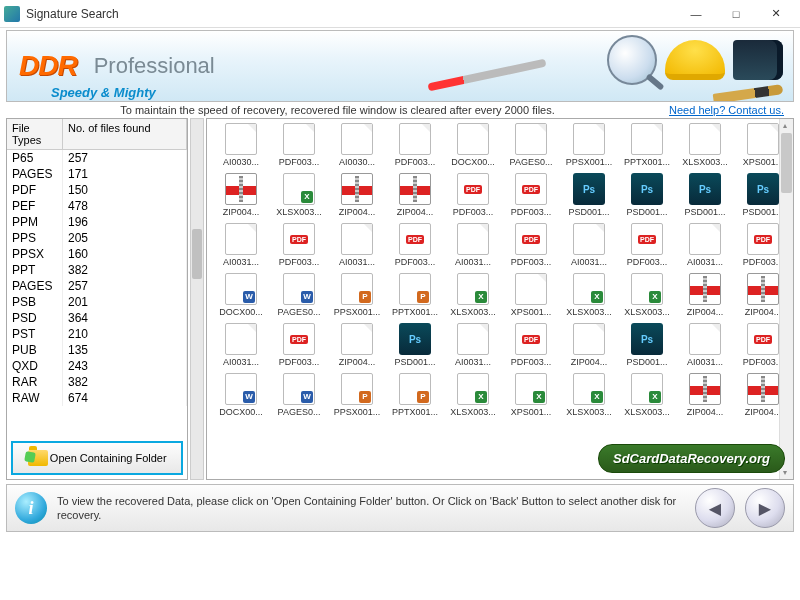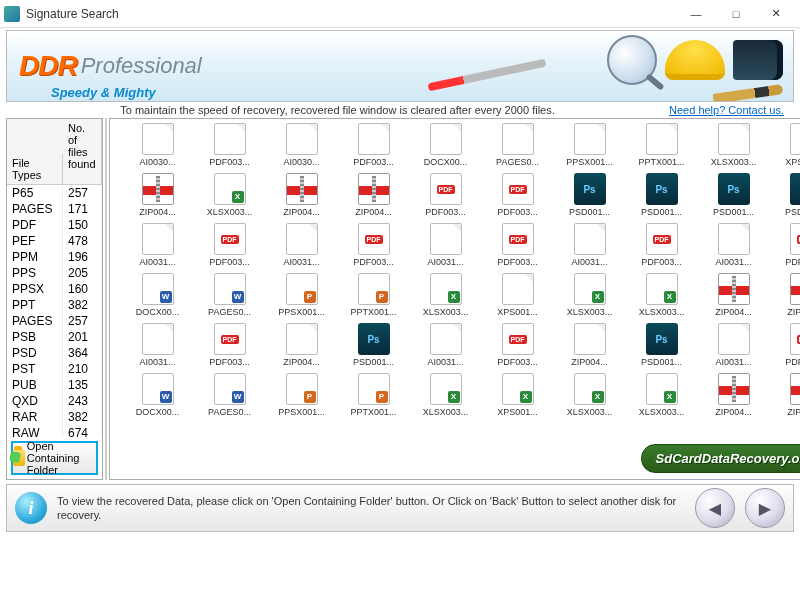--- a/index.html
+++ b/index.html
@@ -5,58 +5,58 @@
 * { margin: 0; padding: 0; box-sizing: border-box; font-family: "Segoe UI", Tahoma, sans-serif; }
 body { background: #fff; width: 800px; height: 600px; overflow: hidden; }
 
 .titlebar { height: 28px; display: flex; align-items: center; padding: 0 4px; border-bottom: 1px solid #ddd; background: #fff; }
 .titlebar .app-icon { width: 16px; height: 16px; background: linear-gradient(135deg,#4a9,#27a); border-radius: 2px; margin-right: 6px; }
 .titlebar .title { font-size: 12px; color: #333; flex: 1; }
 .titlebar .win-btn { width: 40px; height: 28px; display: flex; align-items: center; justify-content: center; color: #333; font-size: 11px; }
 
 .banner { height: 72px; margin: 2px 6px; border: 1px solid #bbb; background: linear-gradient(#fff,#e8f4fb 40%,#d0e8f5); position: relative; overflow: hidden; display: flex; align-items: center; padding-left: 12px; }
 .banner .logo-ddr { font-size: 28px; font-weight: 900; font-style: italic; color: #ff6a00; text-shadow: 1px 1px 0 #c44800; letter-spacing: -1px; }
-.banner .logo-pro { font-size: 22px; font-weight: 400; color: #7a8a94; margin-left: 4px; font-style: italic; }
+.banner .logo-pro { font-size: 22px; font-weight: 400; color: #7a8a94; margin-left: 17px; }
 .banner .tagline { position: absolute; left: 44px; top: 54px; font-size: 13px; font-style: italic; font-weight: bold; color: #0a8ccc; }
 .banner .tools { position: absolute; right: 10px; top: 4px; display: flex; gap: 8px; align-items: center; }
 .tool-mag { width: 50px; height: 50px; border-radius: 50%; background: radial-gradient(circle at 35% 35%, #fff, #cde 60%, #9bc); border: 2px solid #789; position: relative; }
 .tool-mag::after { content: ""; position: absolute; width: 20px; height: 6px; background: #678; bottom: -2px; right: -10px; transform: rotate(40deg); border-radius: 3px; }
 .tool-hat { width: 60px; height: 40px; background: radial-gradient(ellipse at 50% 30%, #ffe04a, #f2b800); border-radius: 30px 30px 8px 8px; border-bottom: 6px solid #e0a800; }
 .tool-book { width: 50px; height: 40px; background: linear-gradient(#1a2a3a,#2a4a5a); border-radius: 4px 8px 8px 4px; box-shadow: inset -6px 0 0 #0a1a2a; }
 .tool-screw { position: absolute; left: 420px; top: 40px; width: 120px; height: 8px; background: linear-gradient(90deg,#f33 0 30%,#bbb 30% 100%); border-radius: 4px; transform: rotate(-12deg); }
 .tool-pen { position: absolute; right: 10px; bottom: 2px; width: 70px; height: 10px; background: linear-gradient(90deg,#d4a84a 0 60%,#333 60% 80%,#c89a3a 80%); border-radius: 2px 6px 6px 2px; transform: rotate(-8deg); }
 
 .info-row { display: flex; align-items: center; margin: 2px 6px; font-size: 11px; }
 .info-row .msg { flex: 1; text-align: center; color: #333; }
 .info-row .help { color: #0066cc; text-decoration: underline; margin-right: 10px; }
 
 .main { display: flex; margin: 2px 6px; height: 362px; }
 
 .left-panel { width: 190px; display: flex; flex-direction: column; border: 1px solid #aaa; margin-right: 2px; }
 .ft-header { display: flex; font-size: 11px; background: #f4f4f4; border-bottom: 1px solid #ccc; }
 .ft-header > div { padding: 3px 5px; border-right: 1px solid #ccc; }
-.ft-header .c1 { width: 56px; margin-top: 35px; }
+.ft-header .c1 { width: 56px; }
 .ft-header .c2 { flex: 1; }
 .ft-body { flex: 1; overflow: hidden; background: #fff; position: relative; }
 .ft-row { display: flex; font-size: 12px; align-items: center; }
 .ft-row > div { padding: 1px 5px; border-right: 1px solid #eee; }
 .ft-row .c1 { width: 56px; }
 .ft-row .c2 { flex: 1; }
 .open-btn { margin: 4px; height: 34px; border: 2px solid #0aa8e0; background: linear-gradient(#fdfdfd,#e8e8e8); display: flex; align-items: center; justify-content: center; gap: 2px; font-size: 11px; cursor: pointer; }
 .folder-icon { width: 20px; height: 16px; background: linear-gradient(#ffd96a,#f0b800); border-radius: 2px; position: relative; }
 .folder-icon::before { content: ""; position: absolute; top: -4px; left: 1px; width: 8px; height: 4px; background: #f0b800; border-radius: 2px 2px 0 0; }
 .folder-icon::after { content: ""; position: absolute; top: 2px; left: -3px; width: 10px; height: 10px; background: #5c5; border-radius: 2px; transform: rotate(10deg); }
 
 .mid-scroll { width: 14px; background: #e8e8e8; border: 1px solid #ccc; margin-right: 2px; position: relative; }
 .mid-scroll .thumb { position: absolute; left: 1px; right: 1px; top: 110px; height: 50px; background: #c0c0c0; border-radius: 2px; }
 
 .file-panel { flex: 1; border: 1px solid #aaa; background: #fff; display: flex; flex-direction: column; position: relative; }
 .file-grid { flex: 1; padding: 4px 4px 0 8px; overflow: hidden; }
 .grow { display: flex; gap: 6px; margin-bottom: 6px; }
-.gitem { width: 52px; display: flex; flex-direction: column; align-items: center; font-size: 9px; color: #333; margin-left: 14px; }
+.gitem { width: 52px; display: flex; flex-direction: column; align-items: center; font-size: 9px; color: #333; }
 .gitem .ic { width: 32px; height: 32px; margin-bottom: 2px; position: relative; }
 .gitem .lbl { white-space: nowrap; overflow: hidden; text-overflow: ellipsis; width: 100%; text-align: center; }
 .ic-blank { background: #fff; border: 1px solid #bbb; border-radius: 2px; }
 .ic-blank::before { content: ""; position: absolute; top: 0; right: 0; border-top: 8px solid #eee; border-left: 8px solid transparent; }
 .ic-pdf { background: #fff; border: 1px solid #bbb; border-radius: 2px; display: flex; align-items: center; justify-content: center; }
 .ic-pdf::after { content: "PDF"; background: #d22; color: #fff; font-size: 7px; font-weight: bold; padding: 1px 2px; border-radius: 2px; }
 .ic-zip { background: linear-gradient(#fff 0 40%,#d22 40% 70%,#fff 70%); border: 1px solid #999; border-radius: 2px; }
 .ic-zip::after { content: ""; position: absolute; left: 13px; top: 2px; width: 4px; height: 26px; background: repeating-linear-gradient(#888 0 2px,#ccc 2px 4px); }
 .ic-doc { background: #fff; border: 1px solid #bbb; border-radius: 2px; }
 .ic-doc::after { content: "W"; position: absolute; right: 1px; bottom: 1px; width: 12px; height: 12px; background: #2a5caa; color: #fff; font-size: 8px; font-weight: bold; text-align: center; line-height: 12px; border-radius: 2px; }

